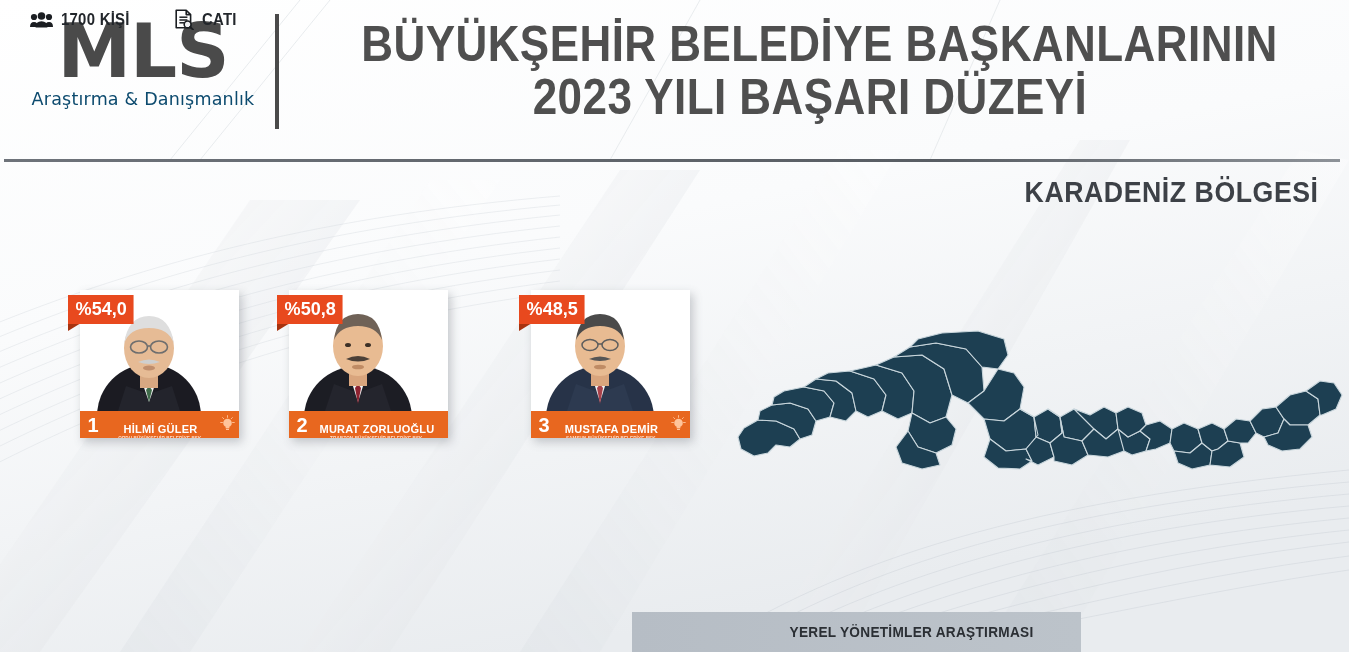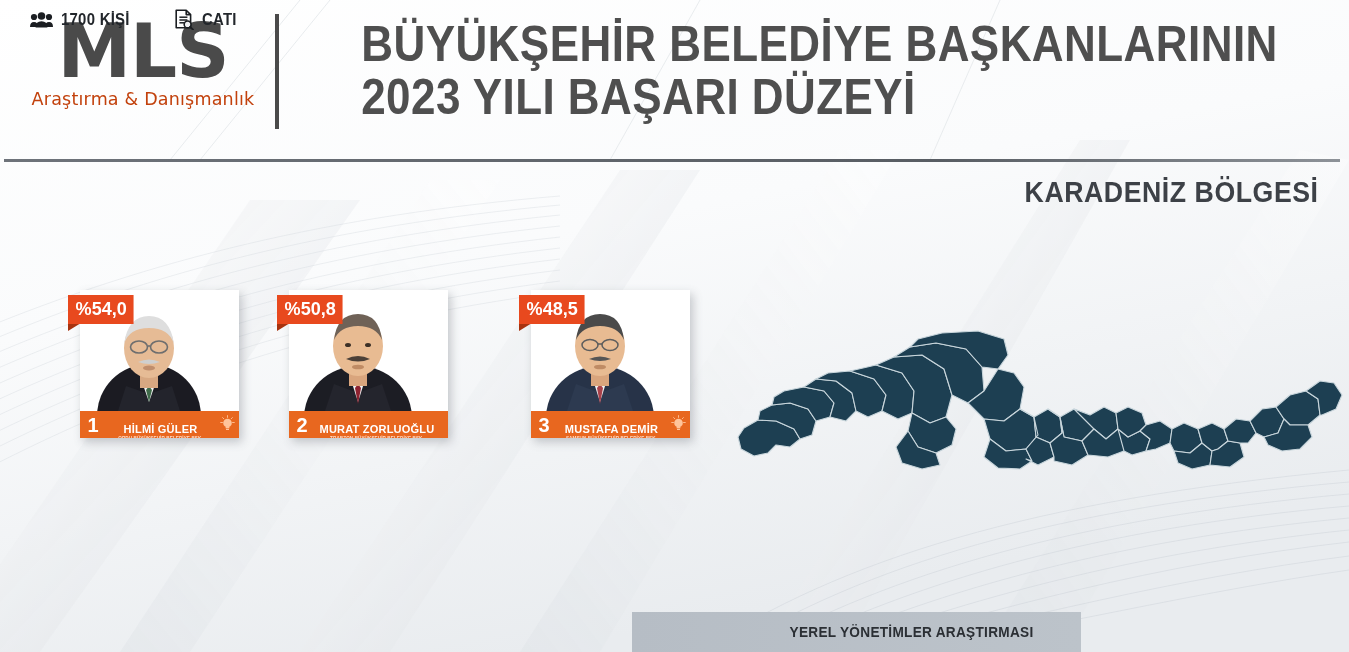--- a/index.html
+++ b/index.html
@@ -23,31 +23,32 @@
     font-family:"DejaVu Sans", sans-serif;
     font-weight:bold;
     font-size:74px;
     letter-spacing:-1px;
     color:#4a4a4a;
     line-height:0.95;
   }
   .logo-sub {
     font-family:"DejaVu Sans", sans-serif;
     font-size:17.5px;
-    color:#c2410c;
+    color:#0c4a6e;
     letter-spacing:0.2px;
     margin-top:3px;
   }
   .logo-divider {
     position:absolute; left:275px; top:14px;
     width:4px; height:115px; background:#4a4a4a;
   }
 
   .title-block {
     position:absolute; left:300px; top:18px; width:1020px;
+    text-align:center;
   }
   .title-line {
     font-family:"Liberation Sans Narrow","Liberation Sans", sans-serif;
     font-weight:bold;
     color:#4f4f4f;
     font-size:50px;
     line-height:1.06;
     transform:scaleX(0.88);
     transform-origin:center;
     letter-spacing:0.5px;

